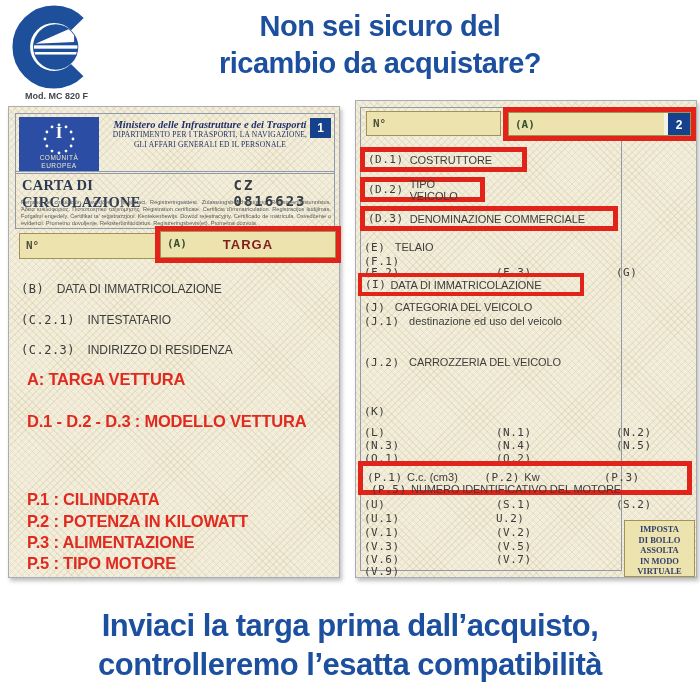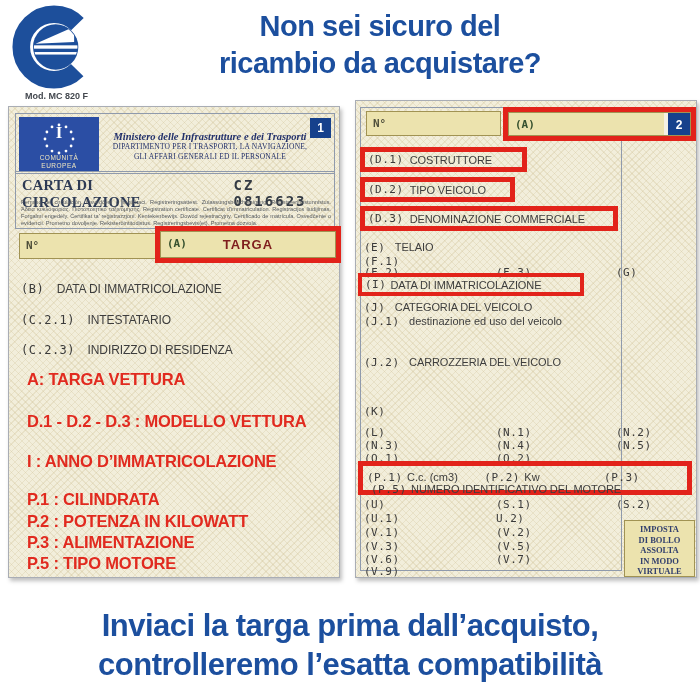--- a/index.html
+++ b/index.html
@@ -28,21 +28,21 @@
   .inbox { position:absolute; border:1px solid #8f9aac; }
 
   
   .hdr-box { left:6px; top:6px; width:320px; height:61px; }
   .eu-emblem { position:absolute; left:3px; top:3px; width:80px; height:55px; background:#2b4ea4; text-align:center; }
   .eu-letter { position:absolute; left:0; top:6px; width:80px; text-align:center; color:#fff;
     font-family:"Liberation Serif", serif; font-size:17px; font-weight:bold; }
   .eu-caption { position:absolute; left:0; bottom:3px; width:80px; color:#efe6bf; font-size:6.5px; line-height:7.5px; letter-spacing:.5px; }
   .hdr-text { position:absolute; left:88px; top:3px; width:212px; text-align:center; color:#22306b; }
   .rep-line { font-family:"Liberation Serif", serif; font-weight:bold; font-size:13px; letter-spacing:.5px; }
-  .min-line { font-family:"Liberation Serif", serif; font-style:italic; font-weight:bold; font-size:10.5px; margin-top:14px; }
+  .min-line { font-family:"Liberation Serif", serif; font-style:italic; font-weight:bold; font-size:10.5px; margin-top:2px; }
   .dep-line { font-family:"Liberation Serif", serif; font-size:7.5px; letter-spacing:.2px; line-height:8.5px; margin-top:1px; }
   .page-badge { position:absolute; background:#16418c; color:#fff; font-size:12px; font-weight:bold;
     text-align:center; line-height:20px; width:21px; height:20px; }
   .badge1 { right:3px; top:4px; }
 
   .carta-box { left:6px; top:64px; width:320px; height:58px; }
   .carta-row { position:absolute; left:6px; top:5px; width:308px; display:flex; }
   .carta-title { font-family:"Liberation Serif", serif; font-weight:bold; font-size:14.5px; color:#2d3a54; letter-spacing:.3px; }
   .carta-number { font-family:"DejaVu Sans Mono", monospace; font-weight:bold; font-size:14px; color:#333a44;
     letter-spacing:2px; margin-left:32px; }
@@ -165,21 +165,20 @@
       <span class="code" style="font-size:12px">(C.2.1)</span>
       <span class="lbl" style="font-size:12px; padding-left:8px">INTESTATARIO</span>
     </div>
     <div class="doc-row" style="left:12px; top:233px;">
       <span class="code" style="font-size:12px">(C.2.3)</span>
       <span class="lbl" style="font-size:12px; padding-left:8px">INDIRIZZO DI RESIDENZA</span>
     </div>
 
     <div class="legend-line" style="top:263px;">A: TARGA VETTURA</div>
     <div class="legend-line" style="top:305px;">D.1 - D.2 - D.3 : MODELLO VETTURA</div>
-    <div class="legend-line" style="top:345px;">I : ANNO D’IMMATRICOLAZIONE</div>
     <div class="legend-line" style="top:383px;">P.1 : CILINDRATA</div>
     <div class="legend-line" style="top:405px;">P.2 : POTENZA IN KILOWATT</div>
     <div class="legend-line" style="top:426px;">P.3 : ALIMENTAZIONE</div>
     <div class="legend-line" style="top:447px;">P.5 :  TIPO MOTORE</div>
   </div>
 
   <div class="paper paper2">
     <div class="inbox" style="left:4px; top:6px; width:262px; height:464px;"></div>
 
     <div class="field" style="left:10px; top:10px; width:135px; height:25px;">
@@ -191,21 +190,21 @@
         <div class="field-code" style="flex:1">(A)</div>
         <div style="width:4px; background:#f4f1e4;"></div>
         <div class="page-badge" style="position:relative; width:22px; height:100%; line-height:24px; right:0; top:0;">2</div>
       </div>
     </div>
 
     <div class="redbox dbox" style="left:4px; top:46px; width:167px; height:25px;">
       <span class="code">(D.1)</span>
       <span class="lbl">COSTRUTTORE</span>
     </div>
-    <div class="redbox dbox" style="left:4px; top:76px; width:155px; height:25px;">
+    <div class="redbox dbox" style="left:4px; top:76px; width:125px; height:25px;">
       <span class="code">(D.2)</span>
       <span class="lbl">TIPO VEICOLO</span>
     </div>
     <div class="redbox dbox" style="left:4px; top:105px; width:258px; height:25px;">
       <span class="code">(D.3)</span>
       <span class="lbl">DENOMINAZIONE COMMERCIALE</span>
     </div>
 
     <div class="doc-row" style="left:8px; top:136px;">
       <span class="code">(E)</span>

